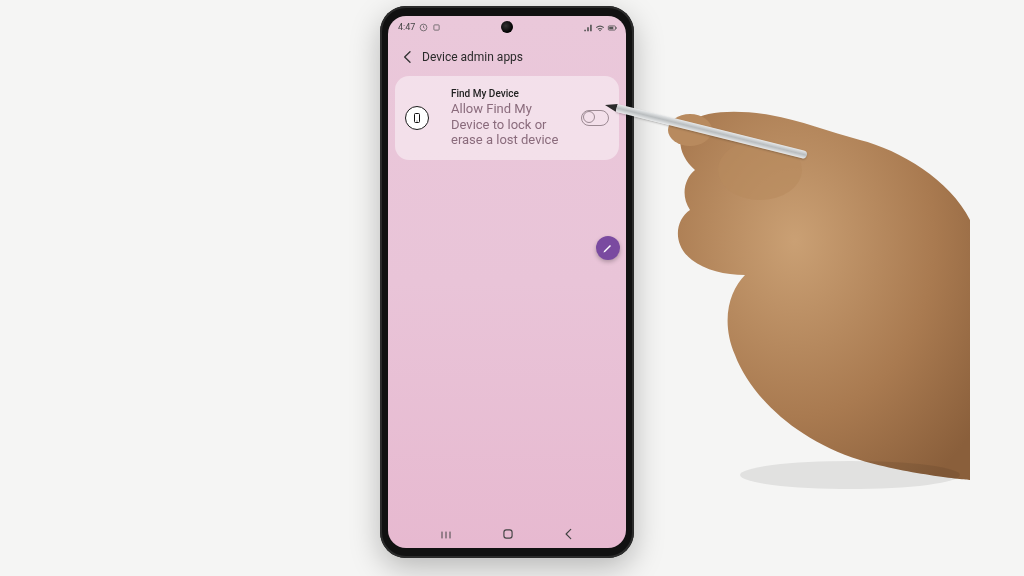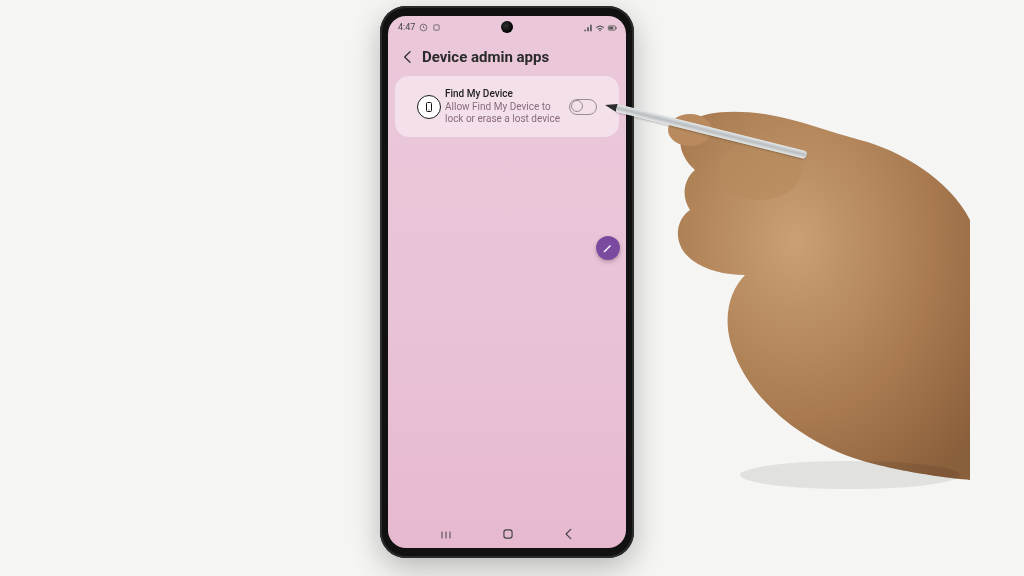--- a/index.html
+++ b/index.html
@@ -72,49 +72,49 @@
     align-items: center;
     padding: 0 6px;
     color: #2a2a2a;
   }
   .back-btn {
     width: 28px; height: 28px;
     display:flex; align-items:center; justify-content:center;
     border-radius: 50%;
   }
   .header-title {
-    font-size: 15px;
-    font-weight: 700;
+    font-size: 12px;
+    font-weight: 400;
   }
 
   
   .panel {
     position: absolute;
     left: 7px; right: 7px;
     top: 60px;
     background: rgba(255,255,255,0.45);
     border-radius: 14px;
     padding: 4px 0;
   }
   .row {
     display: flex;
     align-items: center;
-    padding: 8px 22px;
-    gap: 4px;
+    padding: 8px 10px;
+    gap: 22px;
   }
   .row + .row { border-top: 1px solid rgba(0,0,0,0.04); }
   .app-ico {
     width: 22px; height: 22px;
     border-radius: 50%;
     display:flex; align-items:center; justify-content:center;
     flex: 0 0 22px;
   }
   .txt { flex: 1 1 auto; min-width: 0; }
   .row-title { font-size: 10px; color:#222; font-weight:500; line-height:1.2;}
-  .row-sub { font-size: 10px; color:#8a6b7c; line-height:1.2; margin-top:1px;}
+  .row-sub { font-size: 13px; color:#8a6b7c; line-height:1.2; margin-top:1px;}
   .toggle {
     width: 26px; height: 14px;
     border-radius: 8px;
     border: 1.2px solid #9c8a93;
     position: relative;
     background: transparent;
     flex: 0 0 26px;
   }
   .toggle .knob {
     position:absolute;

